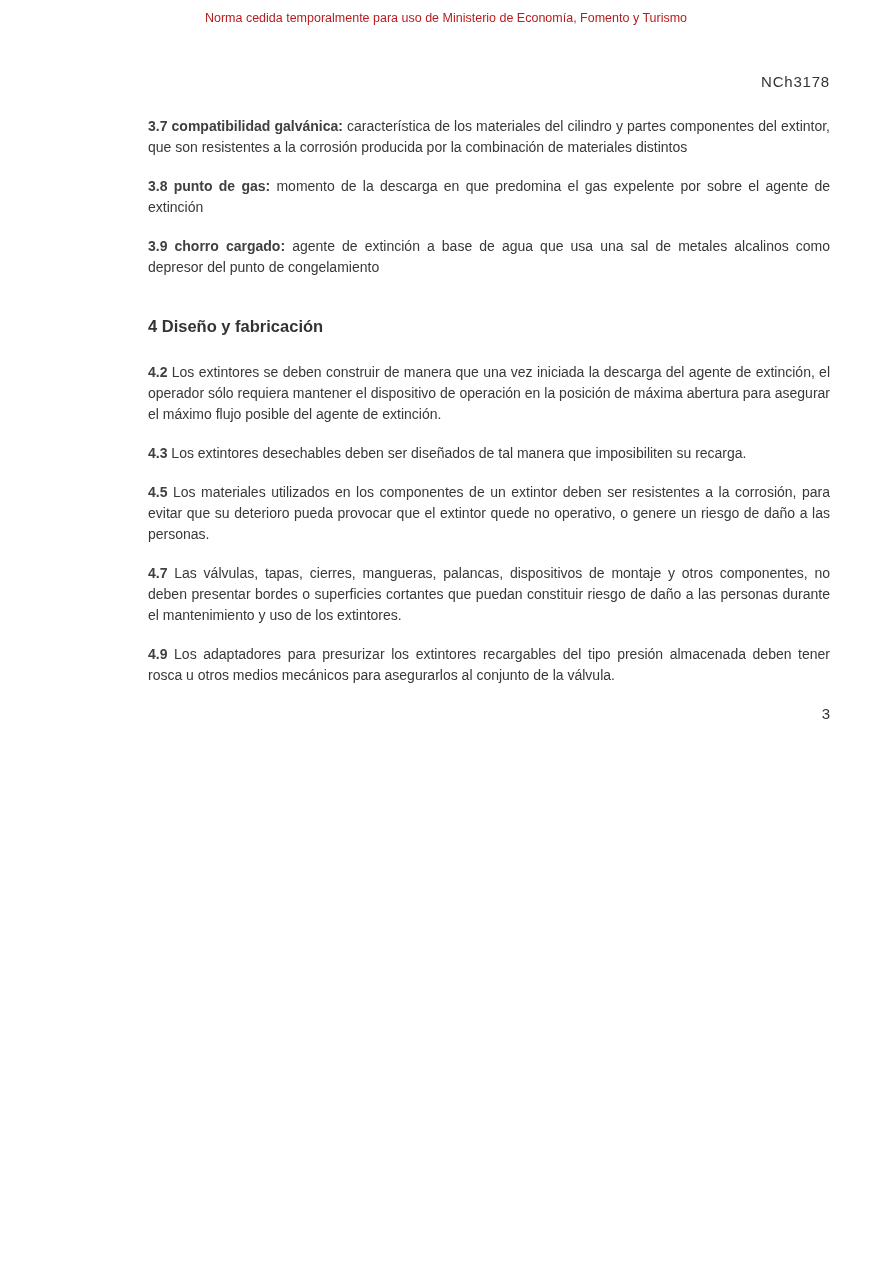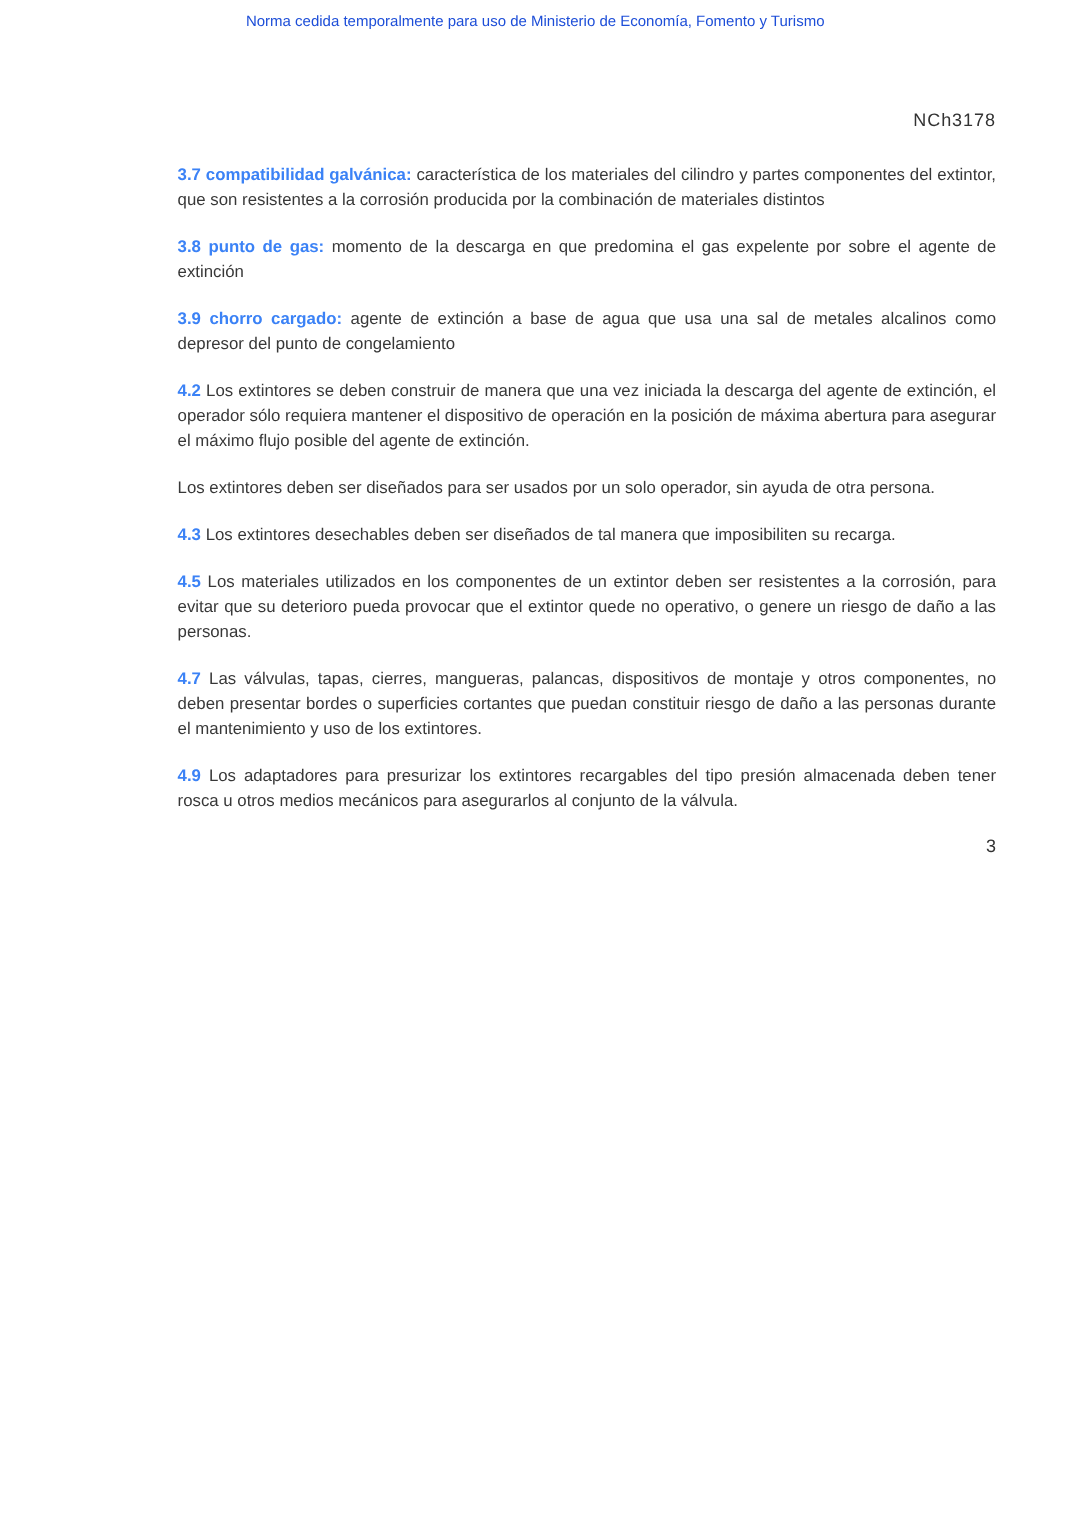--- a/index.html
+++ b/index.html
@@ -16,51 +16,51 @@
     font-family: "Liberation Sans", sans-serif;
     color: #383838;
     overflow: hidden;
   }
   .watermark {
     position: absolute;
     top: 10px;
     left: 0;
     width: 100%;
     text-align: center;
-    color: #1d4ed8;
+    color: #b91c1c;
     font-size: 12.5px;
     line-height: 16px;
   }
   .content {
     position: absolute;
     left: 148px;
     top: 0;
     width: 682px;
   }
   .doc-code {
-    margin-top: 91px;
+    margin-top: 72px;
     text-align: right;
     font-size: 15px;
     letter-spacing: 0.8px;
     color: #333333;
     line-height: 20px;
   }
   p.para {
     margin: 0 0 18px 0;
     font-size: 14px;
     line-height: 21px;
     text-align: justify;
     color: #383838;
   }
   p.first {
     margin-top: 24px;
   }
   .b {
     font-weight: bold;
-    color: #3b82f6;
+    color: #404040;
   }
   h2.sec {
     font-size: 16.5px;
     font-weight: bold;
     color: #333333;
     margin: 36px 0 24px 0;
     line-height: 24px;
   }
   .page-number {
     text-align: right;
@@ -81,25 +81,25 @@
 
     <div class="doc-code">NCh3178</div>
 
     <p class="para first"><span class="b">3.7 compatibilidad galvánica:</span> <span>característica de los materiales del cilindro y partes componentes del extintor, que son resistentes a la corrosión producida por la combinación de materiales distintos</span></p>
 
     <p class="para"><span class="b">3.8 punto de gas:</span> <span>momento de la descarga en que predomina el gas expelente por sobre el agente de extinción</span></p>
 
     <p class="para"><span class="b">3.9 chorro cargado:</span> <span>agente de extinción a base de agua que usa una sal de metales alcalinos como depresor del punto de congelamiento</span></p>
 
 
+    <h2 class="sec">4 Diseño y fabricación</h2>
 
 
     <p class="para"><span class="b">4.2</span> <span>Los extintores se deben construir de manera que una vez iniciada la descarga del agente de extinción, el operador sólo requiera mantener el dispositivo de operación en la posición de máxima abertura para asegurar el máximo flujo posible del agente de extinción.</span></p>
 
-    <p class="para"><span>Los extintores deben ser diseñados para ser usados por un solo operador, sin ayuda de otra persona.</span></p>
 
     <p class="para"><span class="b">4.3</span> <span>Los extintores desechables deben ser diseñados de tal manera que imposibiliten su recarga.</span></p>
 
 
     <p class="para"><span class="b">4.5</span> <span>Los materiales utilizados en los componentes de un extintor deben ser resistentes a la corrosión, para evitar que su deterioro pueda provocar que el extintor quede no operativo, o genere un riesgo de daño a las personas.</span></p>
 
 
     <p class="para"><span class="b">4.7</span> <span>Las válvulas, tapas, cierres, mangueras, palancas, dispositivos de montaje y otros componentes, no deben presentar bordes o superficies cortantes que puedan constituir riesgo de daño a las personas durante el mantenimiento y uso de los extintores.</span></p>
 
 

